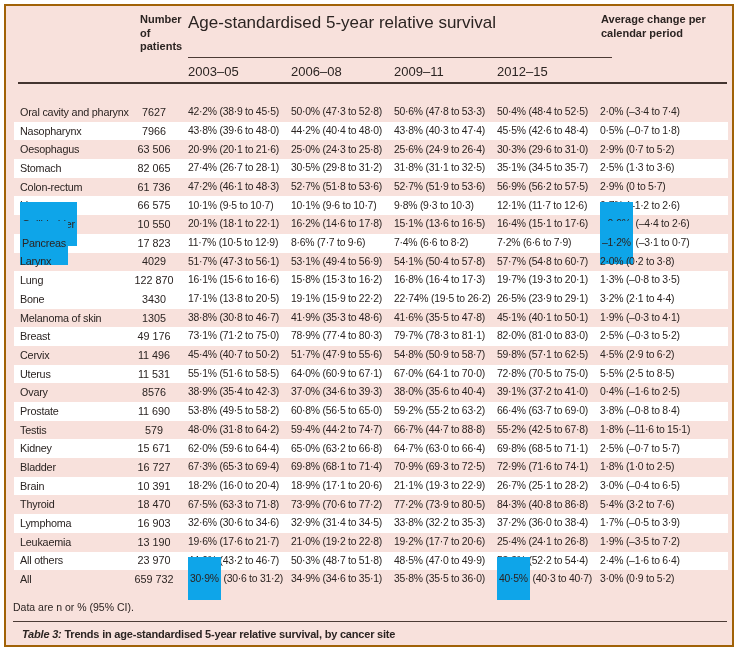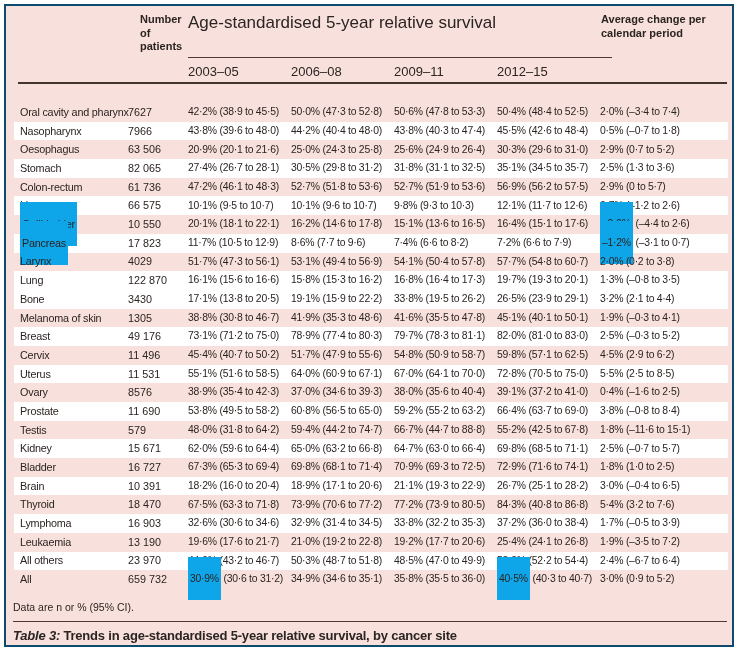--- a/index.html
+++ b/index.html
@@ -1,43 +1,43 @@
 <!DOCTYPE html>
 <html><head>
 <meta charset="utf-8">
 <style>
   html,body{margin:0;padding:0;}
   .page{position:relative;width:740px;height:653px;background:#ffffff;overflow:hidden;
         font-family:"Liberation Sans",sans-serif;color:#2b2422;}
   .frame{position:absolute;left:4px;top:4px;width:726px;height:639px;
-         background:#f8e1dc;border:2px solid #0c4a6e;}
+         background:#f8e1dc;border:2px solid #a16207;}
   
   .thead{position:absolute;left:0;top:0;width:100%;height:78px;}
   .h-patients{position:absolute;left:134px;top:7px;width:54px;font-size:11px;font-weight:bold;line-height:13.5px;}
   .h-group{position:absolute;left:182px;top:7px;font-size:17px;font-weight:normal;white-space:nowrap;}
   .h-avg{position:absolute;left:595px;top:7px;width:124px;font-size:11px;font-weight:bold;line-height:13.5px;}
   .h-underline{position:absolute;left:182px;top:51px;width:424px;height:1px;background:#4c3b35;}
   .h-period{position:absolute;top:58px;font-size:13px;white-space:nowrap;}
   .p0{left:182px}.p1{left:285px}.p2{left:388px}.p3{left:491px}
   .h-sep{position:absolute;left:12px;top:76px;width:709px;height:2px;background:#443430;}
   
   table.t{position:absolute;left:8px;top:97px;width:714px;border-collapse:collapse;table-layout:fixed;}
   col.c-site{width:114px}col.c-num{width:52px}
   col.c-val{width:103px}col.c-avg{width:136px}
   td{height:18.7px;padding:0;vertical-align:middle;line-height:1;}
   tr.rw{background:#ffffff;}
   tr.rp{background:transparent;}
   td.site{font-size:10.8px;letter-spacing:-0.2px;padding-left:6px;white-space:nowrap;}
-  td.num{font-size:10.8px;text-align:left;white-space:nowrap;}
+  td.num{font-size:10.8px;text-align:center;white-space:nowrap;}
   td.val{font-size:10.4px;letter-spacing:-0.25px;padding-left:8px;white-space:nowrap;}
   .hl{background:#0ea5e9;padding:16px 2px;}
   
   .footnote{position:absolute;left:7px;top:595px;font-size:10.5px;}
   .foot-rule{position:absolute;left:7px;top:615px;width:714px;height:1px;background:#4c3b35;}
-  .caption{position:absolute;left:7px;top:622px;font-size:13px;font-weight:bold;letter-spacing:-0.2px;text-align:right;}
+  .caption{position:absolute;left:16px;top:622px;font-size:11px;font-weight:bold;letter-spacing:-0.2px;text-align:right;}
   .cap-label{font-style:italic;}
 </style>
 </head>
 <body>
 
 <div class="page">
   <div class="frame">
 
     <div class="thead">
       <div class="h-patients">Number of patients</div>
@@ -150,21 +150,21 @@
             <td class="val">15·8% (15·3 to 16·2)</td>
             <td class="val">16·8% (16·4 to 17·3)</td>
             <td class="val">19·7% (19·3 to 20·1)</td>
             <td class="val">1·3% (–0·8 to 3·5)</td>
           </tr>
           <tr class="rw">
             <td class="site">Bone</td>
             <td class="num">3430</td>
             <td class="val">17·1% (13·8 to 20·5)</td>
             <td class="val">19·1% (15·9 to 22·2)</td>
-            <td class="val">33·8% (19·5 to 26·2)</td>
+            <td class="val">22·74% (19·5 to 26·2)</td>
             <td class="val">26·5% (23·9 to 29·1)</td>
             <td class="val">3·2% (2·1 to 4·4)</td>
           </tr>
           <tr class="rp">
             <td class="site">Melanoma of skin</td>
             <td class="num">1305</td>
             <td class="val">38·8% (30·8 to 46·7)</td>
             <td class="val">41·9% (35·3 to 48·6)</td>
             <td class="val">41·6% (35·5 to 47·8)</td>
             <td class="val">45·1% (40·1 to 50·1)</td>
@@ -278,21 +278,21 @@
             <td class="val">25·4% (24·1 to 26·8)</td>
             <td class="val">1·9% (–3·5 to 7·2)</td>
           </tr>
           <tr class="rw">
             <td class="site">All others</td>
             <td class="num">23 970</td>
             <td class="val">44·9% (43·2 to 46·7)</td>
             <td class="val">50·3% (48·7 to 51·8)</td>
             <td class="val">48·5% (47·0 to 49·9)</td>
             <td class="val">53·3% (52·2 to 54·4)</td>
-            <td class="val">2·4% (–6·7 to 6·4)</td>
+            <td class="val">2·4% (–1·6 to 6·4)</td>
           </tr>
           <tr class="rp">
             <td class="site">All</td>
             <td class="num">659 732</td>
             <td class="val"><span class="hl">30·9%</span> (30·6 to 31·2)</td>
             <td class="val">34·9% (34·6 to 35·1)</td>
             <td class="val">35·8% (35·5 to 36·0)</td>
             <td class="val"><span class="hl">40·5%</span> (40·3 to 40·7)</td>
             <td class="val">3·0% (0·9 to 5·2)</td>
           </tr>

